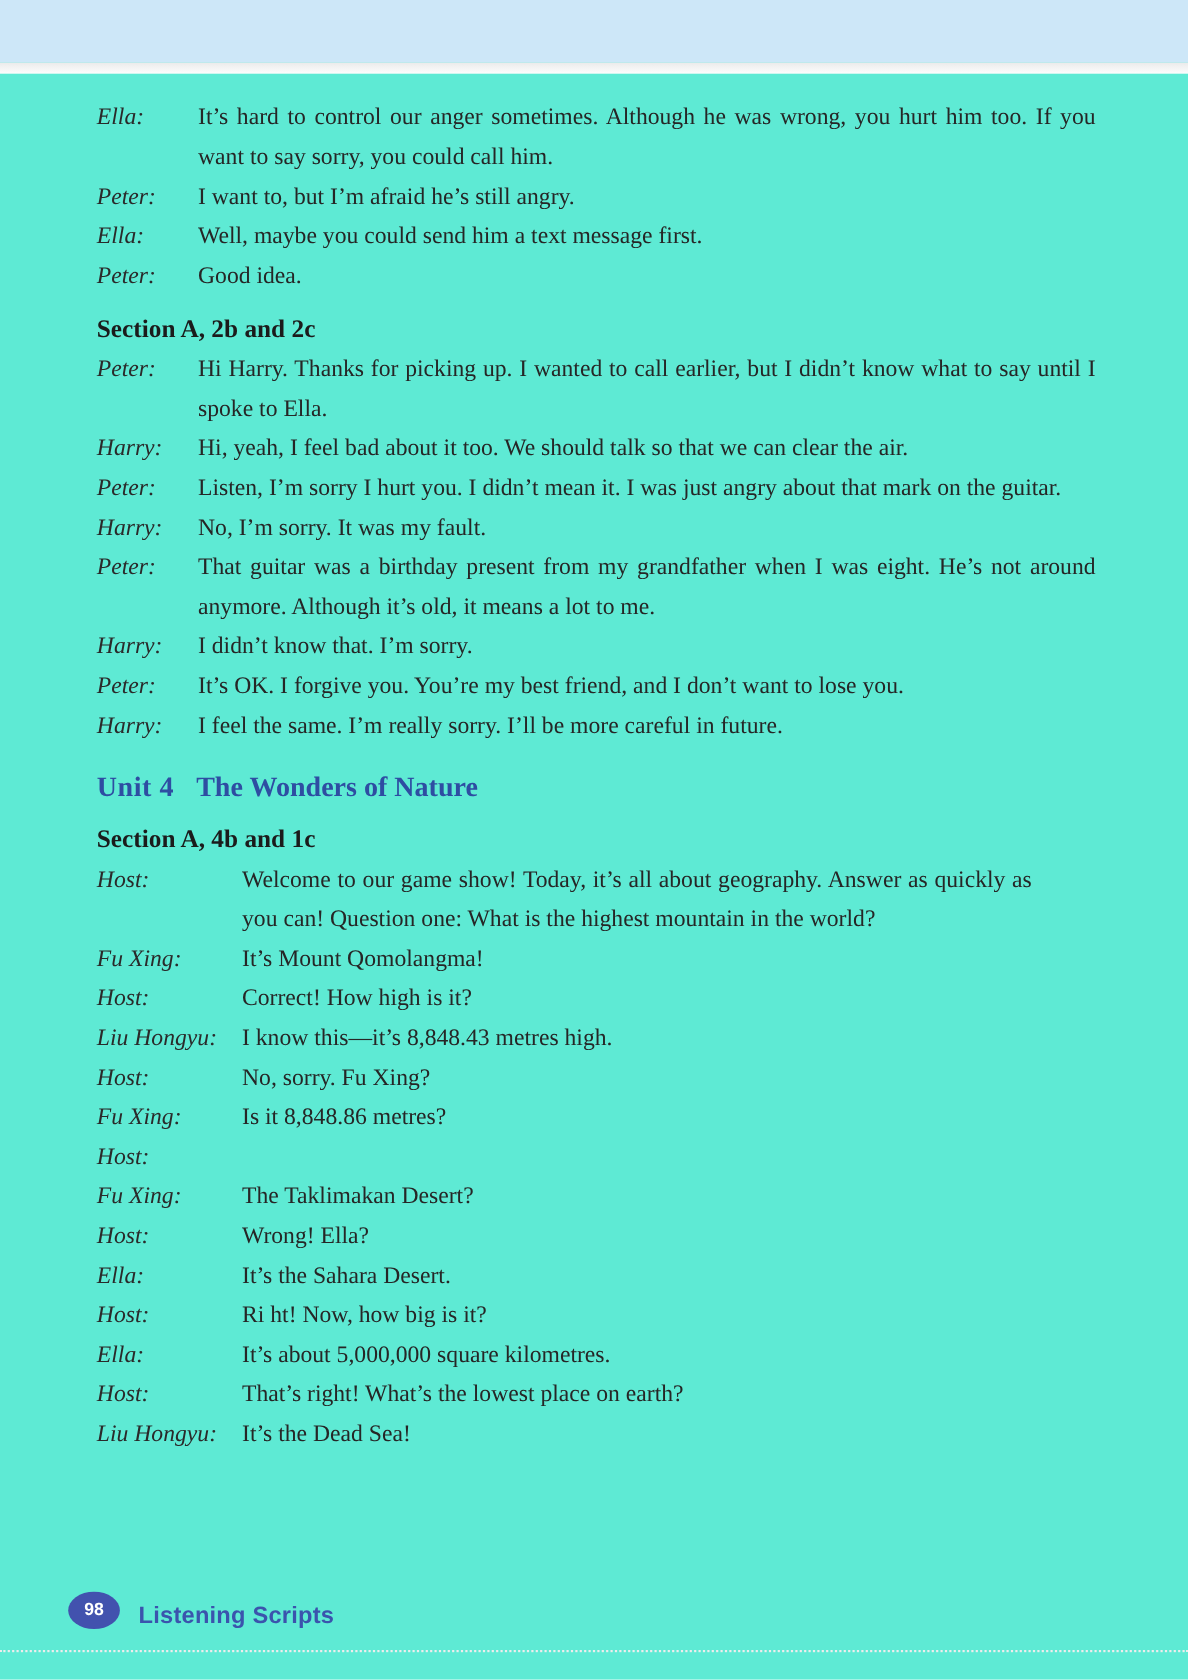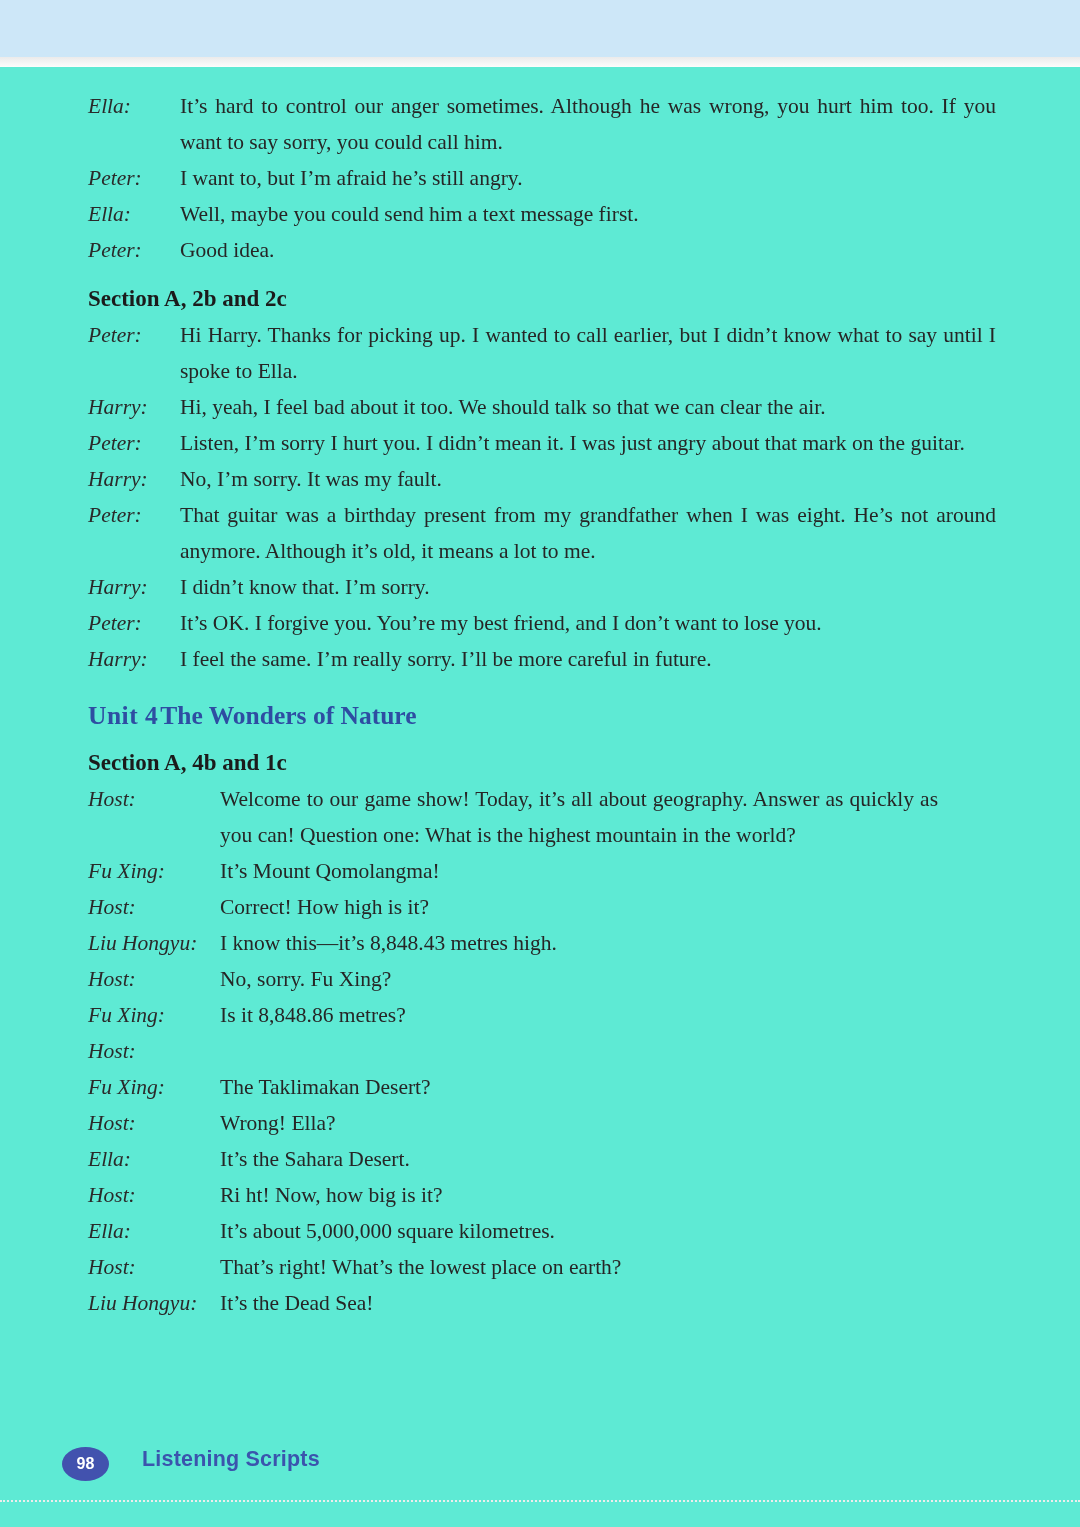--- a/index.html
+++ b/index.html
@@ -15,23 +15,23 @@
   .row { display:flex; font-size:21.5px; line-height:36px; }
   .speaker { flex:0 0 92px; font-style:italic; color:#2a2a2a; }
   .dlg { flex:1; text-align:justify; color:#262626; }
   .sec3 .speaker { flex-basis:132px; }
   .sec3 .dlg { padding-right:58px; }
   .section-heading { font-weight:bold; font-size:23px; line-height:37px;
     margin-top:12px; color:#1b1b1b; }
   .unit-heading { margin-top:22px; margin-bottom:12px; font-weight:bold;
     font-size:25.5px; line-height:33px; }
   .unit-num { letter-spacing:0.5px; }
-  .unit-title { margin-left:2px; }
+  .unit-title { margin-left:20px; }
   .footer { position:absolute; left:62px; top:1447px; display:flex;
-    align-items:flex-start; gap:33px; font-family:"Liberation Sans", sans-serif; }
+    align-items:flex-end; gap:17px; font-family:"Liberation Sans", sans-serif; }
   .badge { width:47px; height:34px; border-radius:50%; color:#ffffff;
     display:flex; align-items:center; justify-content:center;
     font-size:16px; font-weight:bold; }
   .footer-label { font-weight:bold; font-size:21.5px; letter-spacing:0.2px; }
   .dotline { position:absolute; top:1500px; left:0; width:1080px;
     border-top:2px dotted #ededed; }
 </style>
 </head>
 <body>
 

